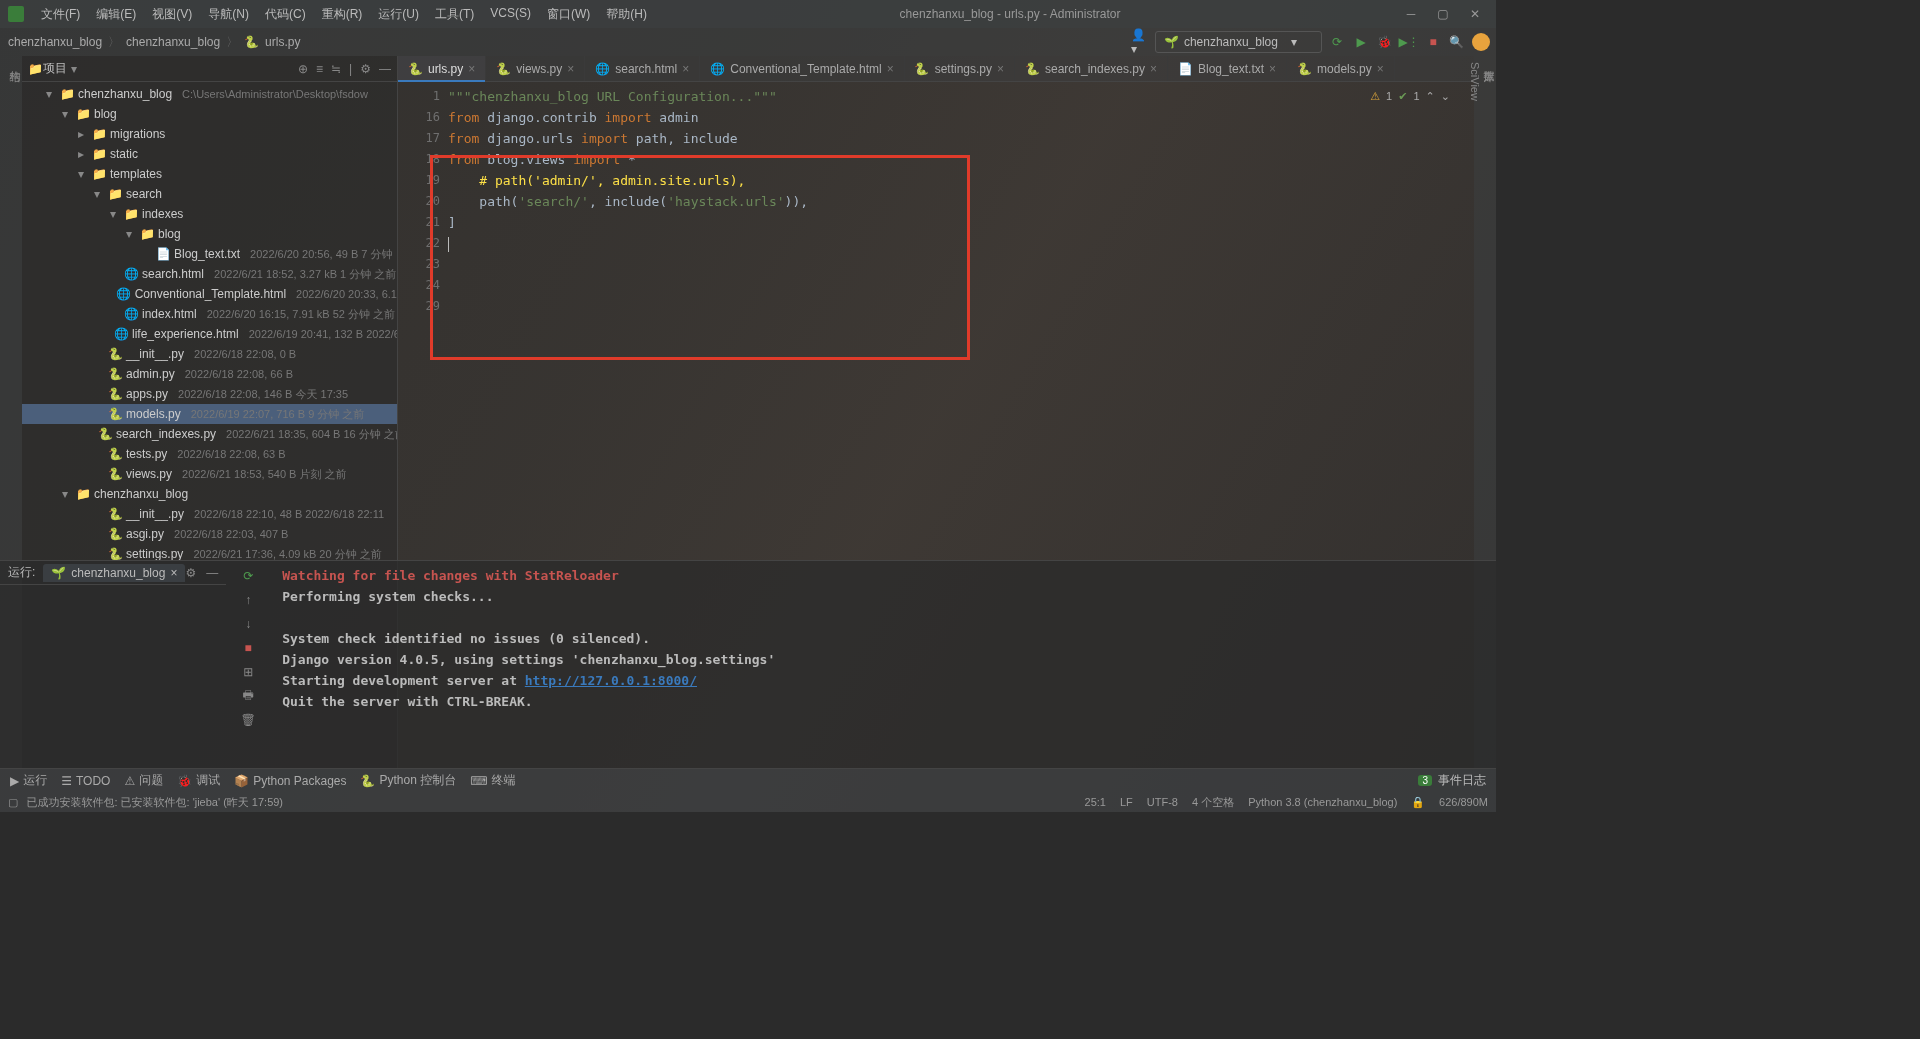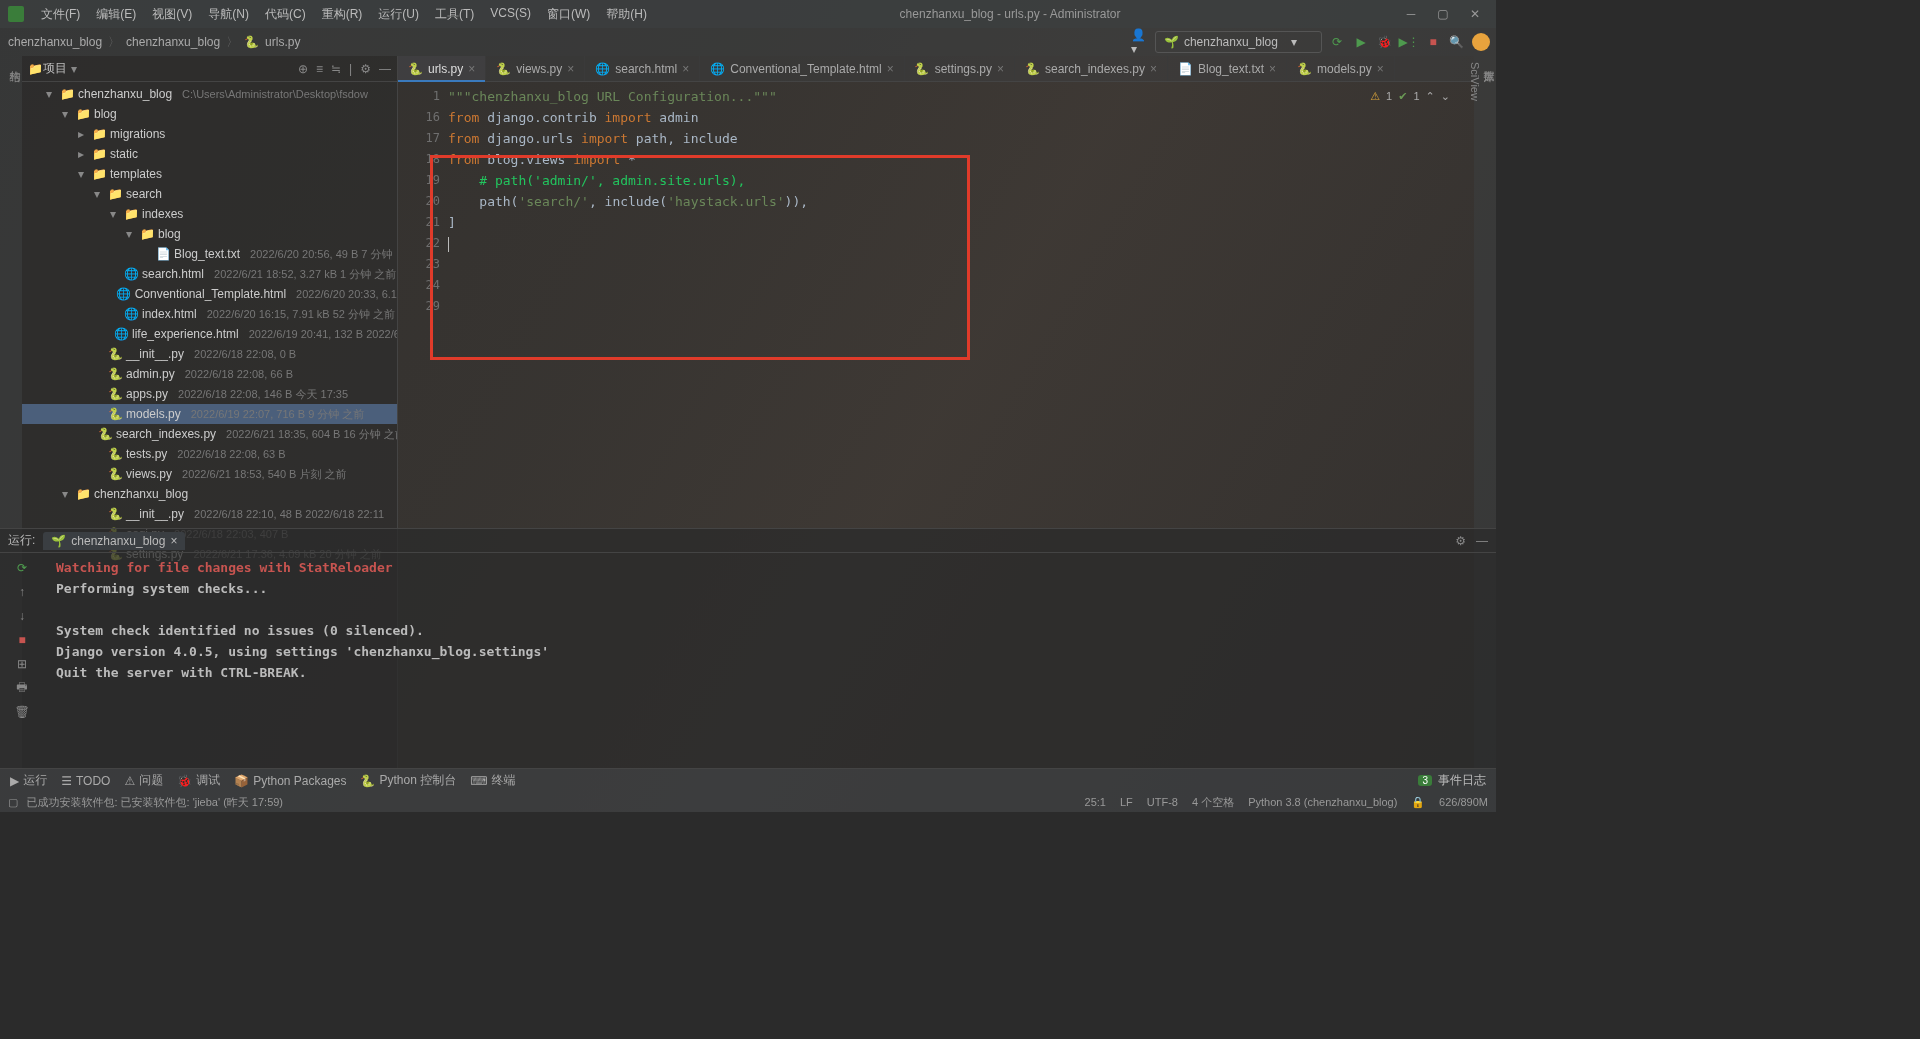--- a/index.html
+++ b/index.html
@@ -55,32 +55,32 @@
 .tab { display: flex; align-items: center; gap: 5px; padding: 0 10px; border-right: 1px solid #3a3a3a; color: #aaa; position: relative; }
 .tab.active { background: rgba(70,70,72,.55); color: #ddd; }
 .tab.active::after { content: ''; position: absolute; left: 0; right: 0; bottom: -1px; height: 2px; background: #3a7abd; }
 .tab .close { color: #777; }
 .editor-body { flex: 1; position: relative; display: flex; }
 .gutter-col { width: 42px; text-align: right; color: #6f6f6f; padding-top: 4px; font-family: Consolas, monospace; font-size: 12px; line-height: 21px; }
 .code-col { flex: 1; padding: 4px 0 0 8px; font-family: Consolas, monospace; font-size: 13px; line-height: 21px; position: relative; }
 .code-line { white-space: pre; }
 .kw { color: #cc7832; }
 .str { color: #6a8759; }
-.cm { color: #22c55e; }
+.cm { color: #fde047; }
 .nm { color: #a9b7c6; }
 .pa { color: #cc7832; }
 .floating-annot { position: absolute; top: 4px; right: 24px; display: flex; align-items: center; gap: 6px; color: #aaa; font-family: sans-serif; font-size: 11px; }
 .floating-annot .yw { color: #d9a33b; }
 .floating-annot .gw { color: #6a9955; }
 .highlight-box { position: absolute; border: 3px solid #e03b2a; background: transparent; pointer-events: none; }
 .cursor { display: inline-block; width: 1px; height: 15px; background: #bbb; vertical-align: middle; }
 
 .right-gutters { width: 22px; background: rgba(60,63,65,.5); writing-mode: vertical-rl; text-orientation: mixed; font-size: 11px; color: #888; padding-top: 6px; }
 
-.run-panel { position: absolute; left: 0; right: 0; bottom: 44px; height: 240px; background: rgba(43,43,43,.75); border-top: 1px solid #444; z-index: 3; display: flex; flex-direction: column; }
+.run-panel { position: absolute; left: 0; right: 0; bottom: 44px; height: 208px; background: rgba(43,43,43,.75); border-top: 1px solid #444; z-index: 3; display: flex; }
 .run-header { height: 24px; display: flex; align-items: center; padding: 0 8px; border-bottom: 1px solid #444; font-size: 12px; }
 .run-header .lbl { color: #bbb; margin-right: 8px; }
 .run-tab { display: flex; align-items: center; gap: 5px; padding: 2px 8px; background: #3a3e42; border-radius: 3px 3px 0 0; }
 .run-header .r { margin-left: auto; display: flex; gap: 10px; color: #888; }
 .run-body { flex: 1; display: flex; }
 .run-tools { width: 48px; display: flex; flex-direction: column; gap: 6px; padding: 6px 13px; }
 .run-tools .tbtn { width: 18px; height: 18px; display:flex;align-items:center;justify-content:center; }
 .run-tools .green { color: #4e9a4e; } .run-tools .red { color: #c75450; } .run-tools .grey { color: #888; }
 .run-output { flex: 1; padding: 4px 8px; font-family: Consolas, monospace; font-size: 13px; line-height: 21px; color: #bbb; font-weight: bold; }
 .run-output .warn { color: #c75450; }
@@ -423,20 +423,21 @@
       <div class="tbtn grey">⊞</div>
       <div class="tbtn grey">🖶</div>
       <div class="tbtn grey">🗑</div>
     </div>
     <div class="run-output" id="runout">
         <div class="warn">Watching for file changes with StatReloader</div>
         <div>Performing system checks...</div>
         <div>&nbsp;</div>
         <div>System check identified no issues (0 silenced).</div>
         <div>Django version 4.0.5, using settings 'chenzhanxu_blog.settings'</div>
+        <div>Starting development server at <a>http://127.0.0.1:8000/</a></div>
         <div>Quit the server with CTRL-BREAK.</div>
       </div>
   </div>
 </div>
 
 <div class="bottom-tools">
   <div class="bt">
       <span>▶</span>
       <span>运行</span>
     </div>

